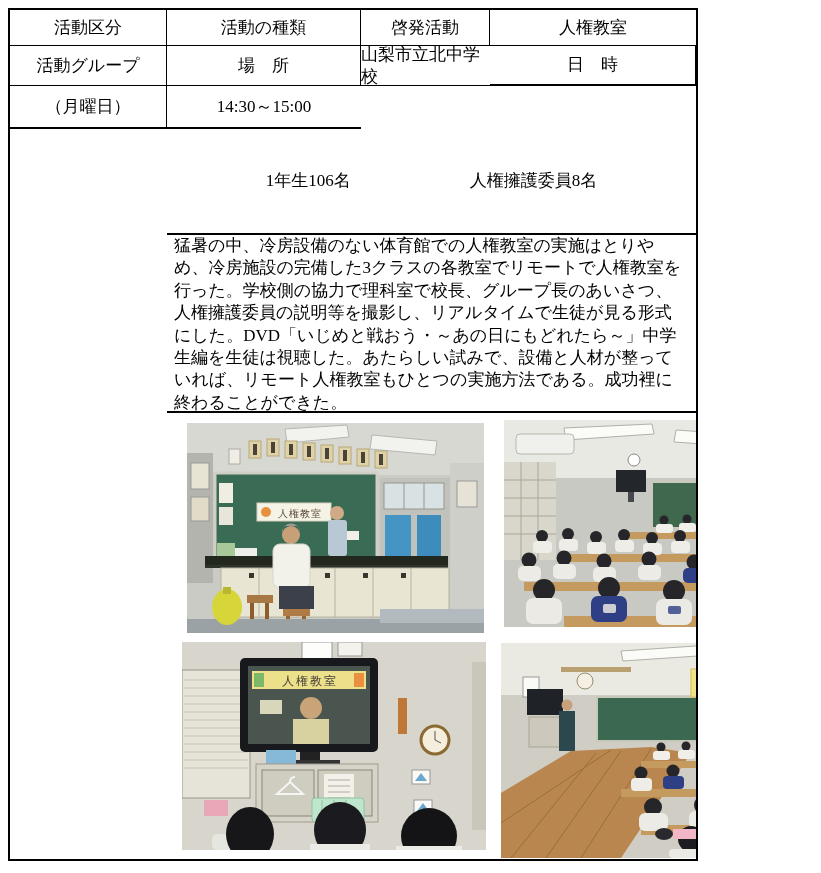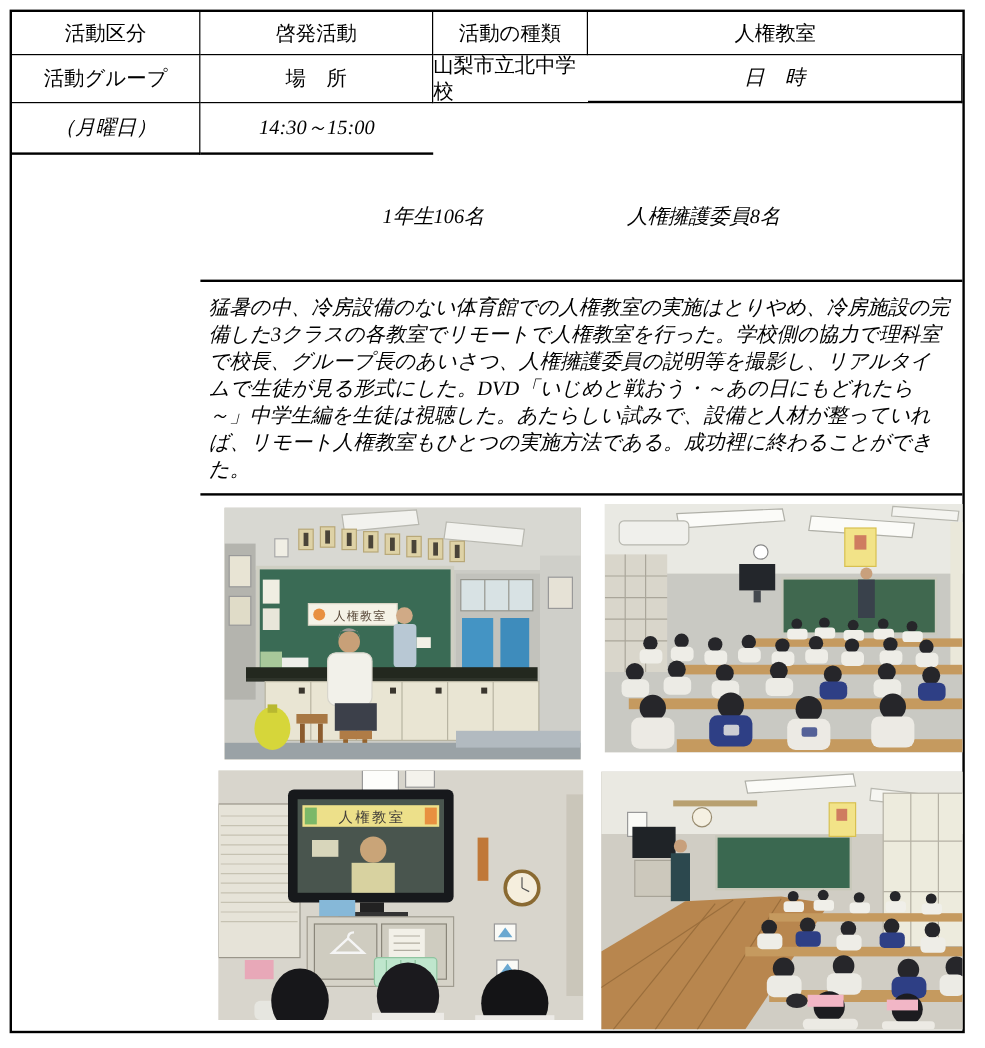--- a/index.html
+++ b/index.html
@@ -5,36 +5,36 @@
   * { box-sizing: border-box; margin: 0; padding: 0; }
   html,body { background:#ffffff; }
   body {
     width: 821px; height: 873px;
     position: relative;
     font-family: "Liberation Serif", "DejaVu Serif", serif;
     color: #000;
   }
   .doc-table {
     position: absolute; left: 8px; top: 8px;
-    width: 796px; height: 853px;
+    width: 690px; height: 853px;
     border: 2px solid #000;
     display: grid;
     grid-template-columns: 157px 194px 129px 1fr;
     grid-template-rows: 36px 40px 43px 106px 178px 1fr;
     background: #fff;
   }
   .cell {
     border-right: 1px solid #000;
     border-bottom: 1px solid #000;
     display: flex; align-items: center; justify-content: center;
     font-size: 17px; line-height: 1.25;
     overflow: hidden;
   }
   .cell.last { border-right: none; }
-  .cell.sec  { border-bottom-width: 2px; font-style: italic; }
+  .cell.sec  { border-bottom-width: 2px; }
   .cell.nobtm { border-bottom: none; }
   .cell.span3 { grid-column: 2 / 5; }
   .cell.left { justify-content: center; padding: 4px 7px; }
   .attendees-first { display: inline-block; width: 204px; }
   .content-text {
     display: block; width: 100%;
     font-size: 17px; line-height: 22.4px;
     padding: 3px 2px 0 0;
     text-align: left;
   }
@@ -48,22 +48,22 @@
   #photo-3 { left: 15px;  top: 229px; width: 304px; height: 208px; }
   #photo-4 { left: 334px; top: 230px; width: 303px; height: 215px; }
   svg text { font-family: "Liberation Serif", "DejaVu Serif", serif; }
 </style>
 </head>
 <body>
 
 <div class="doc-table">
 
   <div class="cell">活動区分</div>
+  <div class="cell">活動の種類</div>
   <div class="cell">啓発活動</div>
-  <div class="cell">活動の種類</div>
   <div class="cell last">人権教室</div>
 
   <div class="cell">活動グループ</div>
   <div class="cell">場　所</div>
   <div class="cell last">山梨市立北中学校</div>
 
   <div class="cell sec">日　時</div>
   <div class="cell sec">（月曜日）</div>
   <div class="cell sec last">14:30～15:00</div>
 

